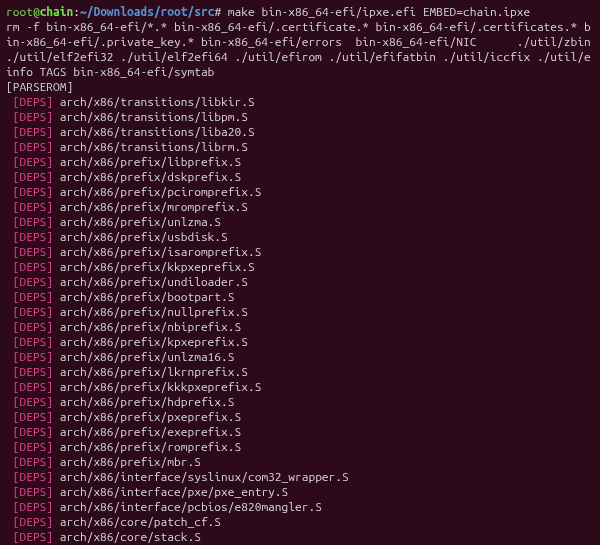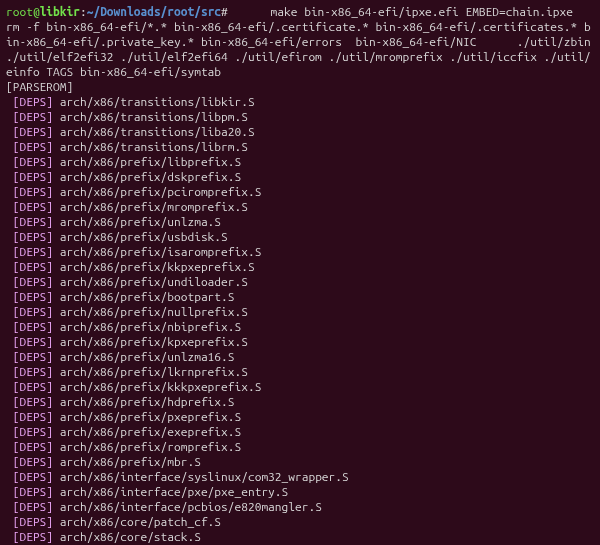--- a/index.html
+++ b/index.html
@@ -16,23 +16,23 @@
     .terminal {
       padding: 4px 6px;
       white-space: pre-wrap;
       word-break: break-all;
     }
     .prompt-user { color: #73e24b; font-weight: normal; }
     .prompt-host { color: #73e24b; font-weight: bold; }
     .prompt-colon { color: #d8d8d8; }
     .prompt-path { color: #5990cf; font-weight: bold; }
     .prompt-hash { color: #d8d8d8; }
-    .cmd { color: #d8d8d8; margin-left: 36px; }
+    .cmd { color: #d8d8d8; }
     .output { color: #d8d8d8; }
-    .dep-label { color: #f0abfc; }
+    .dep-label { color: #ec4899; }
   </style>
 </head>
 <body>
 
-<div class="terminal"><span><span class="prompt-user">root</span><span class="prompt-user">@</span><span class="prompt-host">libkir</span><span class="prompt-colon">:</span><span class="prompt-path">~/Downloads/root/src</span><span class="prompt-hash">#</span> <span class="cmd">make bin-x86_64-efi/ipxe.efi EMBED=chain.ipxe</span></span>
-<span class="output">rm -f bin-x86_64-efi/*.* bin-x86_64-efi/.certificate.* bin-x86_64-efi/.certificates.* bin-x86_64-efi/.private_key.* bin-x86_64-efi/errors  bin-x86_64-efi/NIC      ./util/zbin ./util/elf2efi32 ./util/elf2efi64 ./util/efirom ./util/mromprefix ./util/iccfix ./util/einfo TAGS bin-x86_64-efi/symtab</span>
+<div class="terminal"><span><span class="prompt-user">root</span><span class="prompt-user">@</span><span class="prompt-host">chain</span><span class="prompt-colon">:</span><span class="prompt-path">~/Downloads/root/src</span><span class="prompt-hash">#</span> <span class="cmd">make bin-x86_64-efi/ipxe.efi EMBED=chain.ipxe</span></span>
+<span class="output">rm -f bin-x86_64-efi/*.* bin-x86_64-efi/.certificate.* bin-x86_64-efi/.certificates.* bin-x86_64-efi/.private_key.* bin-x86_64-efi/errors  bin-x86_64-efi/NIC      ./util/zbin ./util/elf2efi32 ./util/elf2efi64 ./util/efirom ./util/efifatbin ./util/iccfix ./util/einfo TAGS bin-x86_64-efi/symtab</span>
 <span class="output">[PARSEROM]</span>
 <div id="deps-container"><div><span class="dep-label"> [DEPS] </span><span class="output">arch/x86/transitions/libkir.S</span></div><div><span class="dep-label"> [DEPS] </span><span class="output">arch/x86/transitions/libpm.S</span></div><div><span class="dep-label"> [DEPS] </span><span class="output">arch/x86/transitions/liba20.S</span></div><div><span class="dep-label"> [DEPS] </span><span class="output">arch/x86/transitions/librm.S</span></div><div><span class="dep-label"> [DEPS] </span><span class="output">arch/x86/prefix/libprefix.S</span></div><div><span class="dep-label"> [DEPS] </span><span class="output">arch/x86/prefix/dskprefix.S</span></div><div><span class="dep-label"> [DEPS] </span><span class="output">arch/x86/prefix/pciromprefix.S</span></div><div><span class="dep-label"> [DEPS] </span><span class="output">arch/x86/prefix/mromprefix.S</span></div><div><span class="dep-label"> [DEPS] </span><span class="output">arch/x86/prefix/unlzma.S</span></div><div><span class="dep-label"> [DEPS] </span><span class="output">arch/x86/prefix/usbdisk.S</span></div><div><span class="dep-label"> [DEPS] </span><span class="output">arch/x86/prefix/isaromprefix.S</span></div><div><span class="dep-label"> [DEPS] </span><span class="output">arch/x86/prefix/kkpxeprefix.S</span></div><div><span class="dep-label"> [DEPS] </span><span class="output">arch/x86/prefix/undiloader.S</span></div><div><span class="dep-label"> [DEPS] </span><span class="output">arch/x86/prefix/bootpart.S</span></div><div><span class="dep-label"> [DEPS] </span><span class="output">arch/x86/prefix/nullprefix.S</span></div><div><span class="dep-label"> [DEPS] </span><span class="output">arch/x86/prefix/nbiprefix.S</span></div><div><span class="dep-label"> [DEPS] </span><span class="output">arch/x86/prefix/kpxeprefix.S</span></div><div><span class="dep-label"> [DEPS] </span><span class="output">arch/x86/prefix/unlzma16.S</span></div><div><span class="dep-label"> [DEPS] </span><span class="output">arch/x86/prefix/lkrnprefix.S</span></div><div><span class="dep-label"> [DEPS] </span><span class="output">arch/x86/prefix/kkkpxeprefix.S</span></div><div><span class="dep-label"> [DEPS] </span><span class="output">arch/x86/prefix/hdprefix.S</span></div><div><span class="dep-label"> [DEPS] </span><span class="output">arch/x86/prefix/pxeprefix.S</span></div><div><span class="dep-label"> [DEPS] </span><span class="output">arch/x86/prefix/exeprefix.S</span></div><div><span class="dep-label"> [DEPS] </span><span class="output">arch/x86/prefix/romprefix.S</span></div><div><span class="dep-label"> [DEPS] </span><span class="output">arch/x86/prefix/mbr.S</span></div><div><span class="dep-label"> [DEPS] </span><span class="output">arch/x86/interface/syslinux/com32_wrapper.S</span></div><div><span class="dep-label"> [DEPS] </span><span class="output">arch/x86/interface/pxe/pxe_entry.S</span></div><div><span class="dep-label"> [DEPS] </span><span class="output">arch/x86/interface/pcbios/e820mangler.S</span></div><div><span class="dep-label"> [DEPS] </span><span class="output">arch/x86/core/patch_cf.S</span></div><div><span class="dep-label"> [DEPS] </span><span class="output">arch/x86/core/stack.S</span></div><div></div></div></div>
 
 </body></html>

